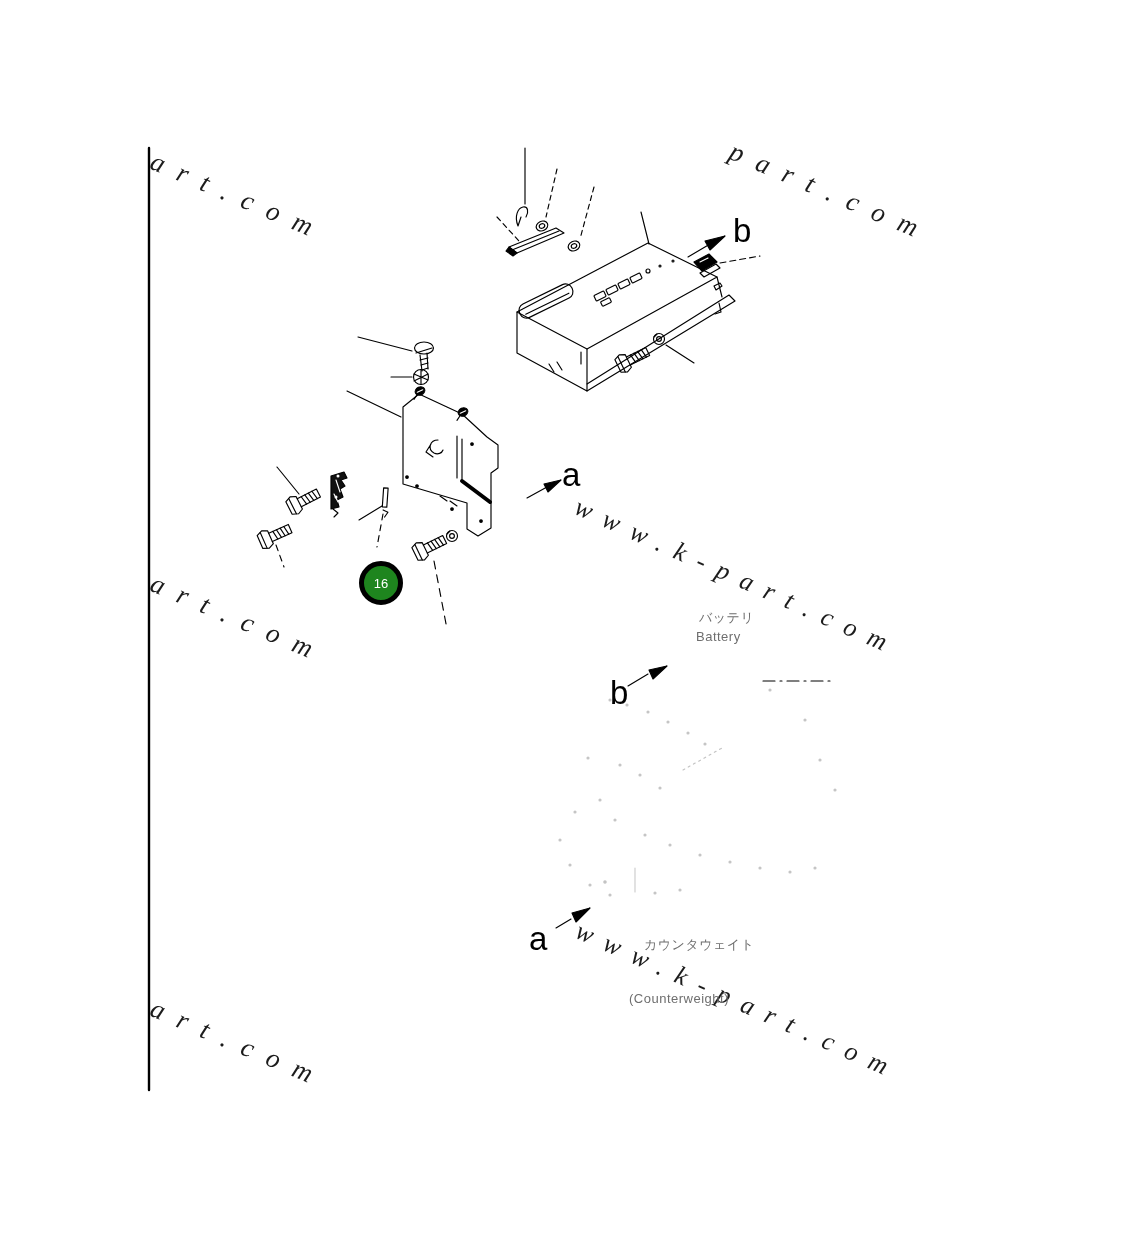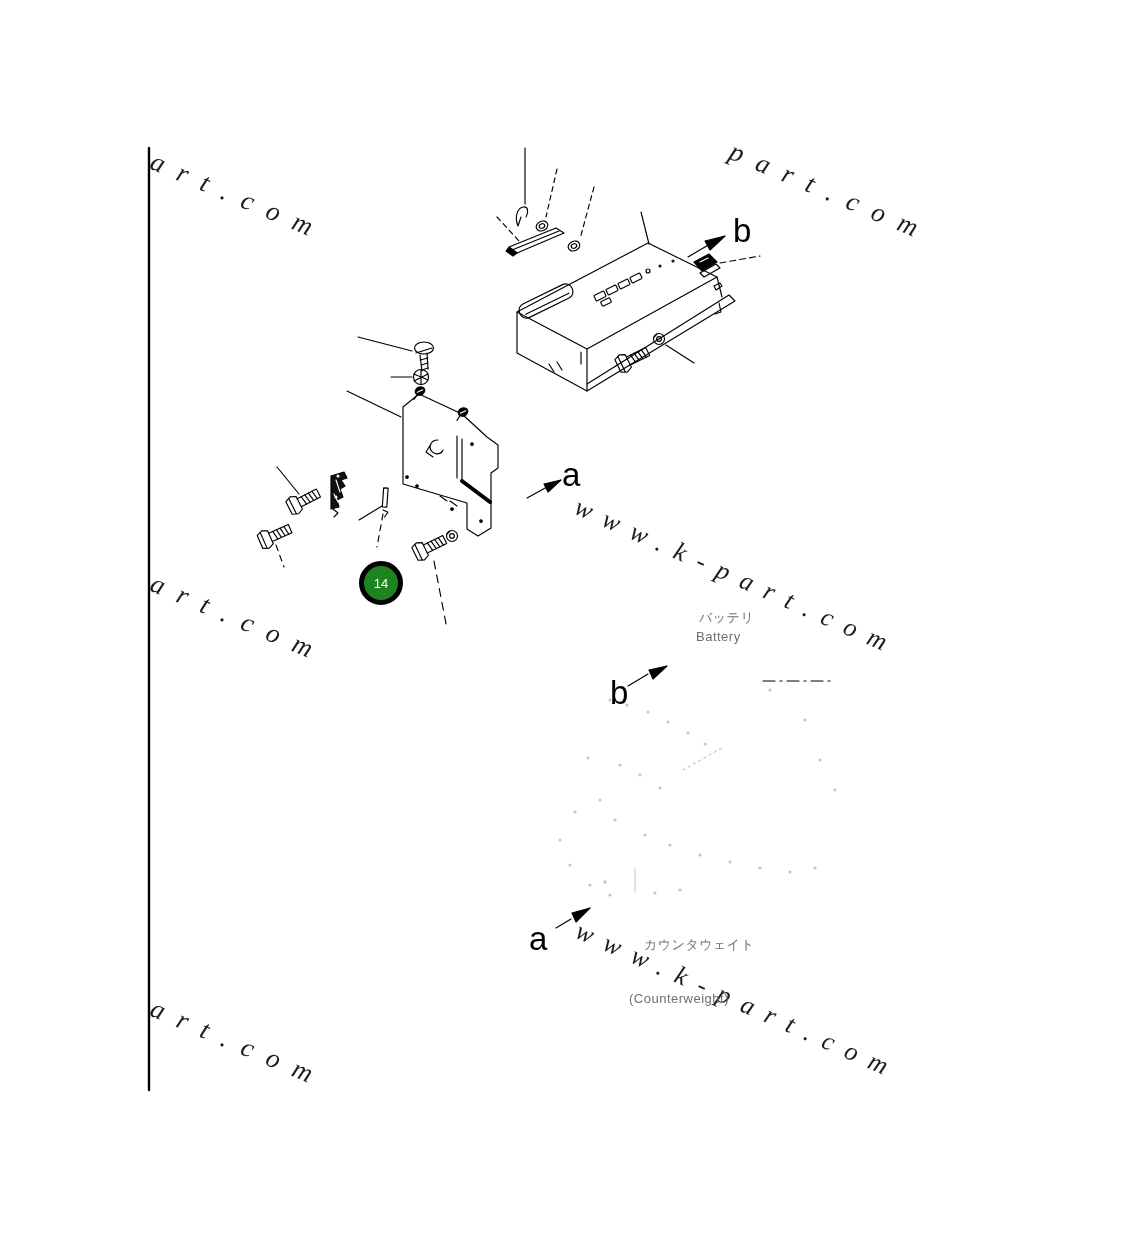--- a/index.html
+++ b/index.html
@@ -235,21 +235,21 @@
   <div class="wm wm-long" style="left:582px; top:492px;">www.k-part.com</div>
   <div class="wm wm-small" style="left:158px; top:993px;">art.com</div>
   <div class="wm wm-long" style="left:583px; top:916px;">www.k-part.com</div>
 
   <div class="view-label" style="left:733px; top:214px;">b</div>
   <div class="view-label" style="left:562px; top:458px;">a</div>
   <div class="view-label" style="left:610px; top:676px;">b</div>
   <div class="view-label" style="left:529px; top:922px;">a</div>
 
   <div class="part-marker">
-    <span>14</span>
+    <span>16</span>
   </div>
 
   <div class="note" style="left:699px; top:609px;">バッテリ</div>
   <div class="note" style="left:696px; top:628px;">Battery</div>
   <div class="note" style="left:624px; top:936px;margin-left:20px;">カウンタウェイト</div>
   <div class="note" style="left:629px; top:990px;">(Counterweight)</div>
 
 </div>
 
 </body></html>

